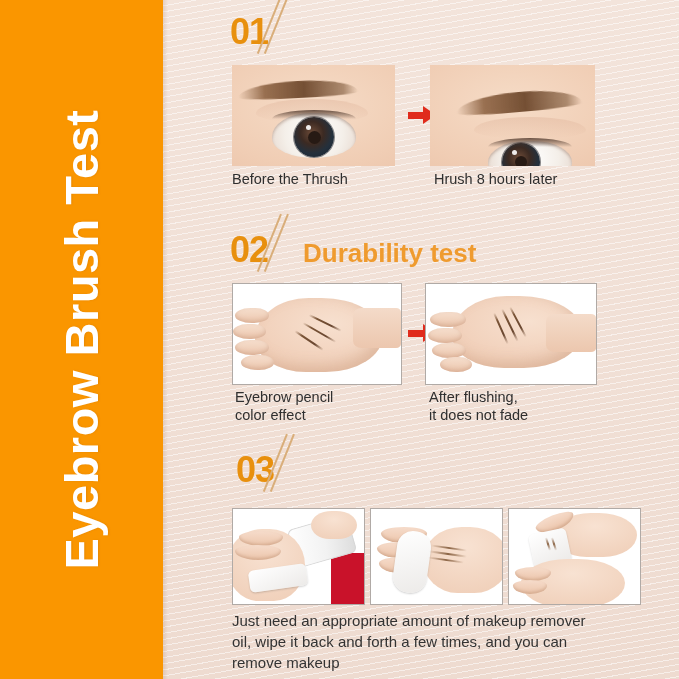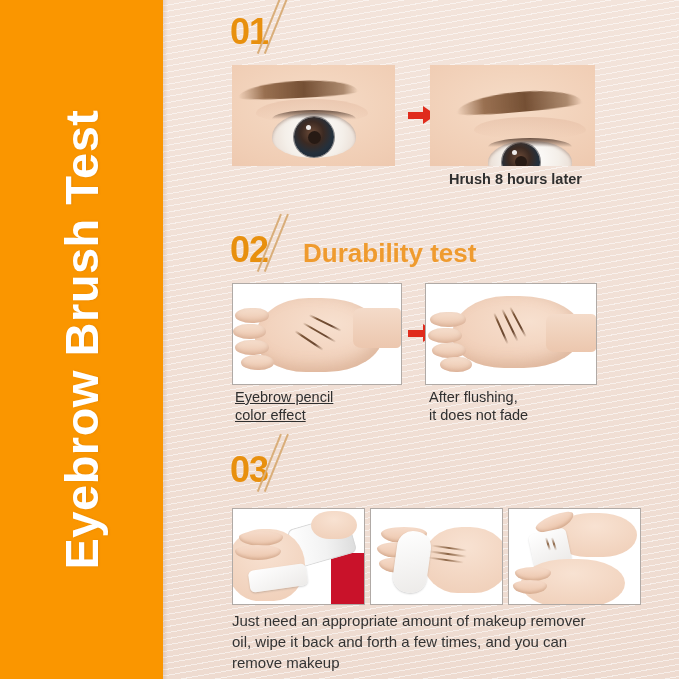--- a/index.html
+++ b/index.html
@@ -222,40 +222,41 @@
         <div class="brow" style="left:6px;top:16px;width:120px;height:17px;transform:rotate(-3deg);"></div>
         <div class="lid" style="left:24px;top:34px;width:112px;height:24px;"></div>
         <div class="eyeball" style="left:40px;top:48px;width:84px;height:45px;">
           <div class="iris" style="left:22px;top:4px;width:40px;height:40px;"></div>
           <div class="pupil" style="left:36px;top:18px;width:13px;height:13px;"></div>
           <div class="glint" style="left:34px;top:12px;width:5px;height:5px;"></div>
         </div>
         <div class="lashline" style="left:40px;top:45px;width:84px;height:9px;"></div>
       </div>
     </div>
+    <div class="cap" style="left:69px;top:170px;width:165px;">Before the Thrush</div>
 
     <div class="arrow" style="left:245px;top:106px;">
       <div class="shaft"></div>
         <div class="head"></div>
     </div>
 
     <div class="photo" style="left:267px;top:65px;width:165px;height:101px;">
       <div class="eyepic">
         <div class="face"></div>
         <div class="brow" style="left:26px;top:27px;width:126px;height:20px;transform:rotate(-5deg);"></div>
         <div class="lid" style="left:44px;top:52px;width:112px;height:22px;"></div>
         <div class="eyeball" style="left:58px;top:76px;width:84px;height:40px;">
           <div class="iris" style="left:14px;top:2px;width:38px;height:38px;"></div>
           <div class="pupil" style="left:27px;top:15px;width:12px;height:12px;"></div>
           <div class="glint" style="left:24px;top:9px;width:5px;height:5px;"></div>
         </div>
         <div class="lashline" style="left:58px;top:73px;width:84px;height:9px;"></div>
       </div>
     </div>
-    <div class="cap" style="left:286px;top:170px;width:170px;font-weight:bold;">Hrush 8 hours later</div>
+    <div class="cap" style="left:271px;top:170px;width:170px;">Hrush 8 hours later</div>
 
     <div class="sec-head" style="left:67px;top:224px;">
       <span class="sec-num">02</span>
       <span class="slash">
           <i class="a"></i>
           <i class="b"></i>
         </span>
       <span class="sec-title">Durability test</span>
     </div>
 
@@ -265,21 +266,21 @@
         <div class="fg" style="left:2px;top:24px;width:34px;height:15px;"></div>
         <div class="fg" style="left:0px;top:40px;width:33px;height:15px;"></div>
         <div class="fg" style="left:2px;top:56px;width:34px;height:15px;"></div>
         <div class="fg" style="left:8px;top:71px;width:33px;height:15px;"></div>
         <div class="wrist" style="left:120px;top:24px;width:48px;height:40px;"></div>
         <div class="stroke" style="left:76px;top:30px;width:36px;transform:rotate(26deg);"></div>
         <div class="stroke" style="left:70px;top:38px;width:38px;transform:rotate(30deg);"></div>
         <div class="stroke" style="left:62px;top:46px;width:34px;transform:rotate(34deg);"></div>
       </div>
     </div>
-    <div class="cap" style="left:72px;top:388px;width:170px;text-decoration:underline;">Eyebrow pencil
+    <div class="cap" style="left:72px;top:388px;width:170px;">Eyebrow pencil
 color effect</div>
 
     <div class="arrow" style="left:245px;top:324px;">
       <div class="shaft"></div>
         <div class="head"></div>
     </div>
 
     <div class="photo framed" style="left:262px;top:283px;width:170px;height:100px;">
       <div class="handpic">
         <div class="palm" style="left:26px;top:12px;width:130px;height:72px;"></div>
@@ -289,21 +290,21 @@
         <div class="fg" style="left:14px;top:73px;width:32px;height:15px;"></div>
         <div class="wrist" style="left:120px;top:30px;width:50px;height:38px;"></div>
         <div class="stroke" style="left:84px;top:22px;width:34px;transform:rotate(62deg);"></div>
         <div class="stroke" style="left:76px;top:24px;width:36px;transform:rotate(64deg);"></div>
         <div class="stroke" style="left:68px;top:28px;width:34px;transform:rotate(66deg);"></div>
       </div>
     </div>
     <div class="cap" style="left:266px;top:388px;width:175px;">After flushing,
 it does not fade</div>
 
-    <div class="sec-head" style="left:67px;top:444px;">
+    <div class="sec-head" style="left:73px;top:444px;">
       <span class="sec-num">03</span>
       <span class="slash">
           <i class="a"></i>
           <i class="b"></i>
         </span>
     </div>
 
     <div class="photo framed" style="left:69px;top:508px;width:131px;height:95px;">
       <div class="steppic">
         <div class="red" style="left:98px;top:44px;width:33px;height:51px;"></div>

